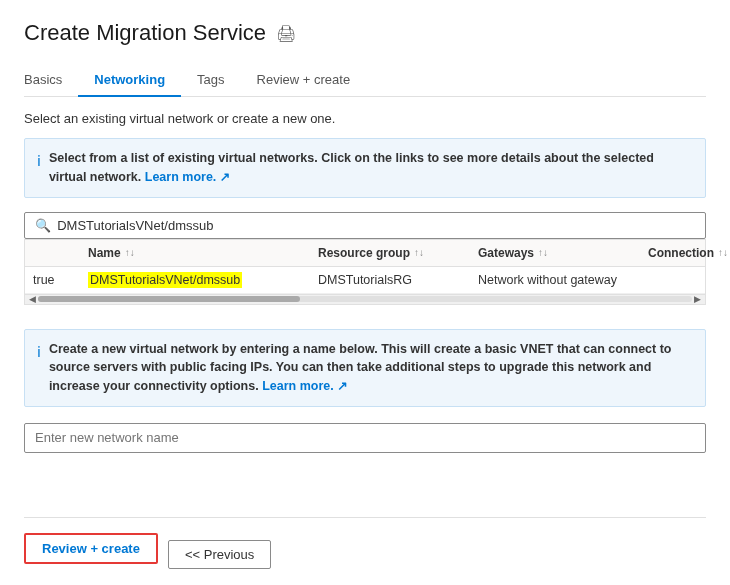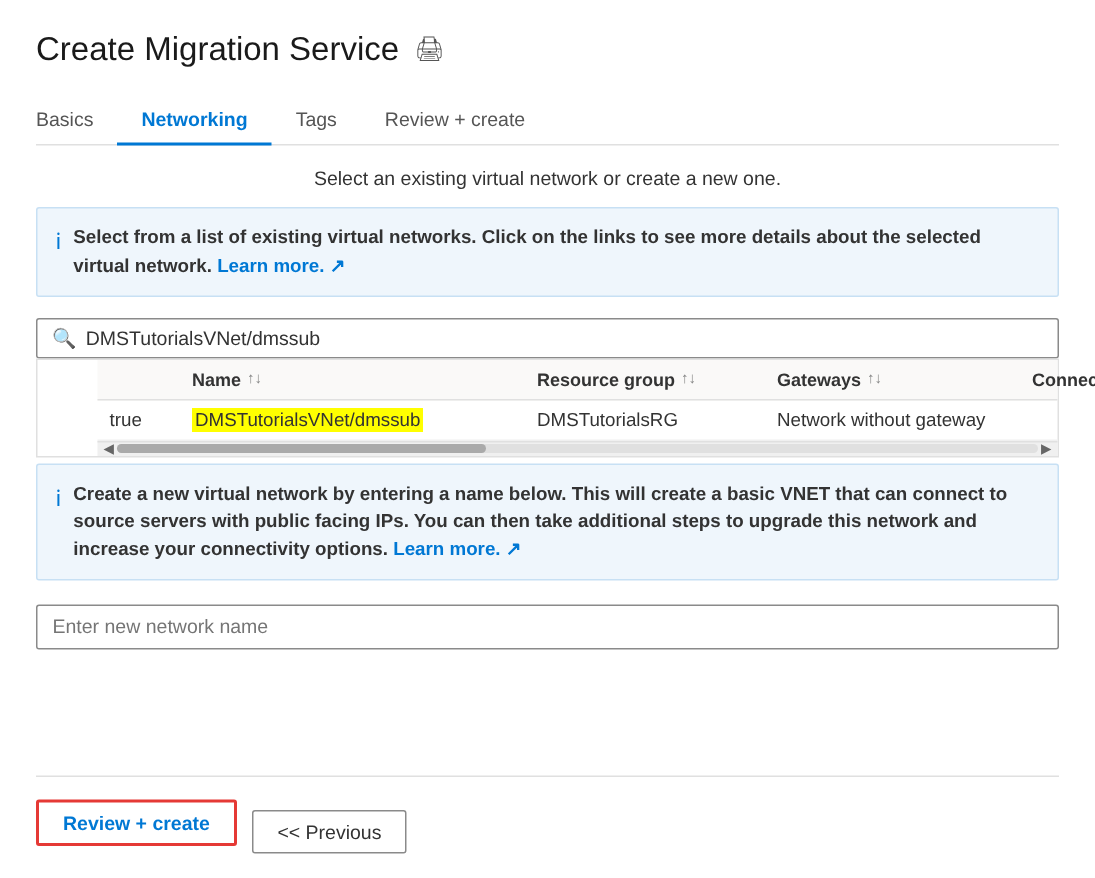--- a/index.html
+++ b/index.html
@@ -51,21 +51,20 @@
       border-bottom: 2px solid #0078d4;
       font-weight: 600;
     }
     .tab:first-child {
       padding-left: 0;
     }
     .subtitle {
       font-size: 13px;
       color: #333;
       margin-bottom: 12px;
-      text-align: center;
     }
     .info-box {
       background: #eff6fc;
       border: 1px solid #c7e0f4;
       border-radius: 2px;
       padding: 10px 12px;
       display: flex;
       gap: 8px;
       align-items: flex-start;
       margin-bottom: 14px;
@@ -98,22 +97,21 @@
     .search-icon-char {
       color: #555;
       font-size: 13px;
     }
     .search-input-text {
       font-size: 13px;
       color: #333;
     }
     .table-container {
       border: 1px solid #e0e0e0;
-      margin-bottom: 4px;
-      padding-left: 40px;
+      margin-bottom: 24px;
     }
     .table-header {
       display: grid;
       grid-template-columns: 55px 230px 160px 170px 120px;
       background: #faf9f8;
       border-bottom: 1px solid #e0e0e0;
       padding: 6px 8px;
       font-size: 12px;
       font-weight: 600;
       color: #333;

